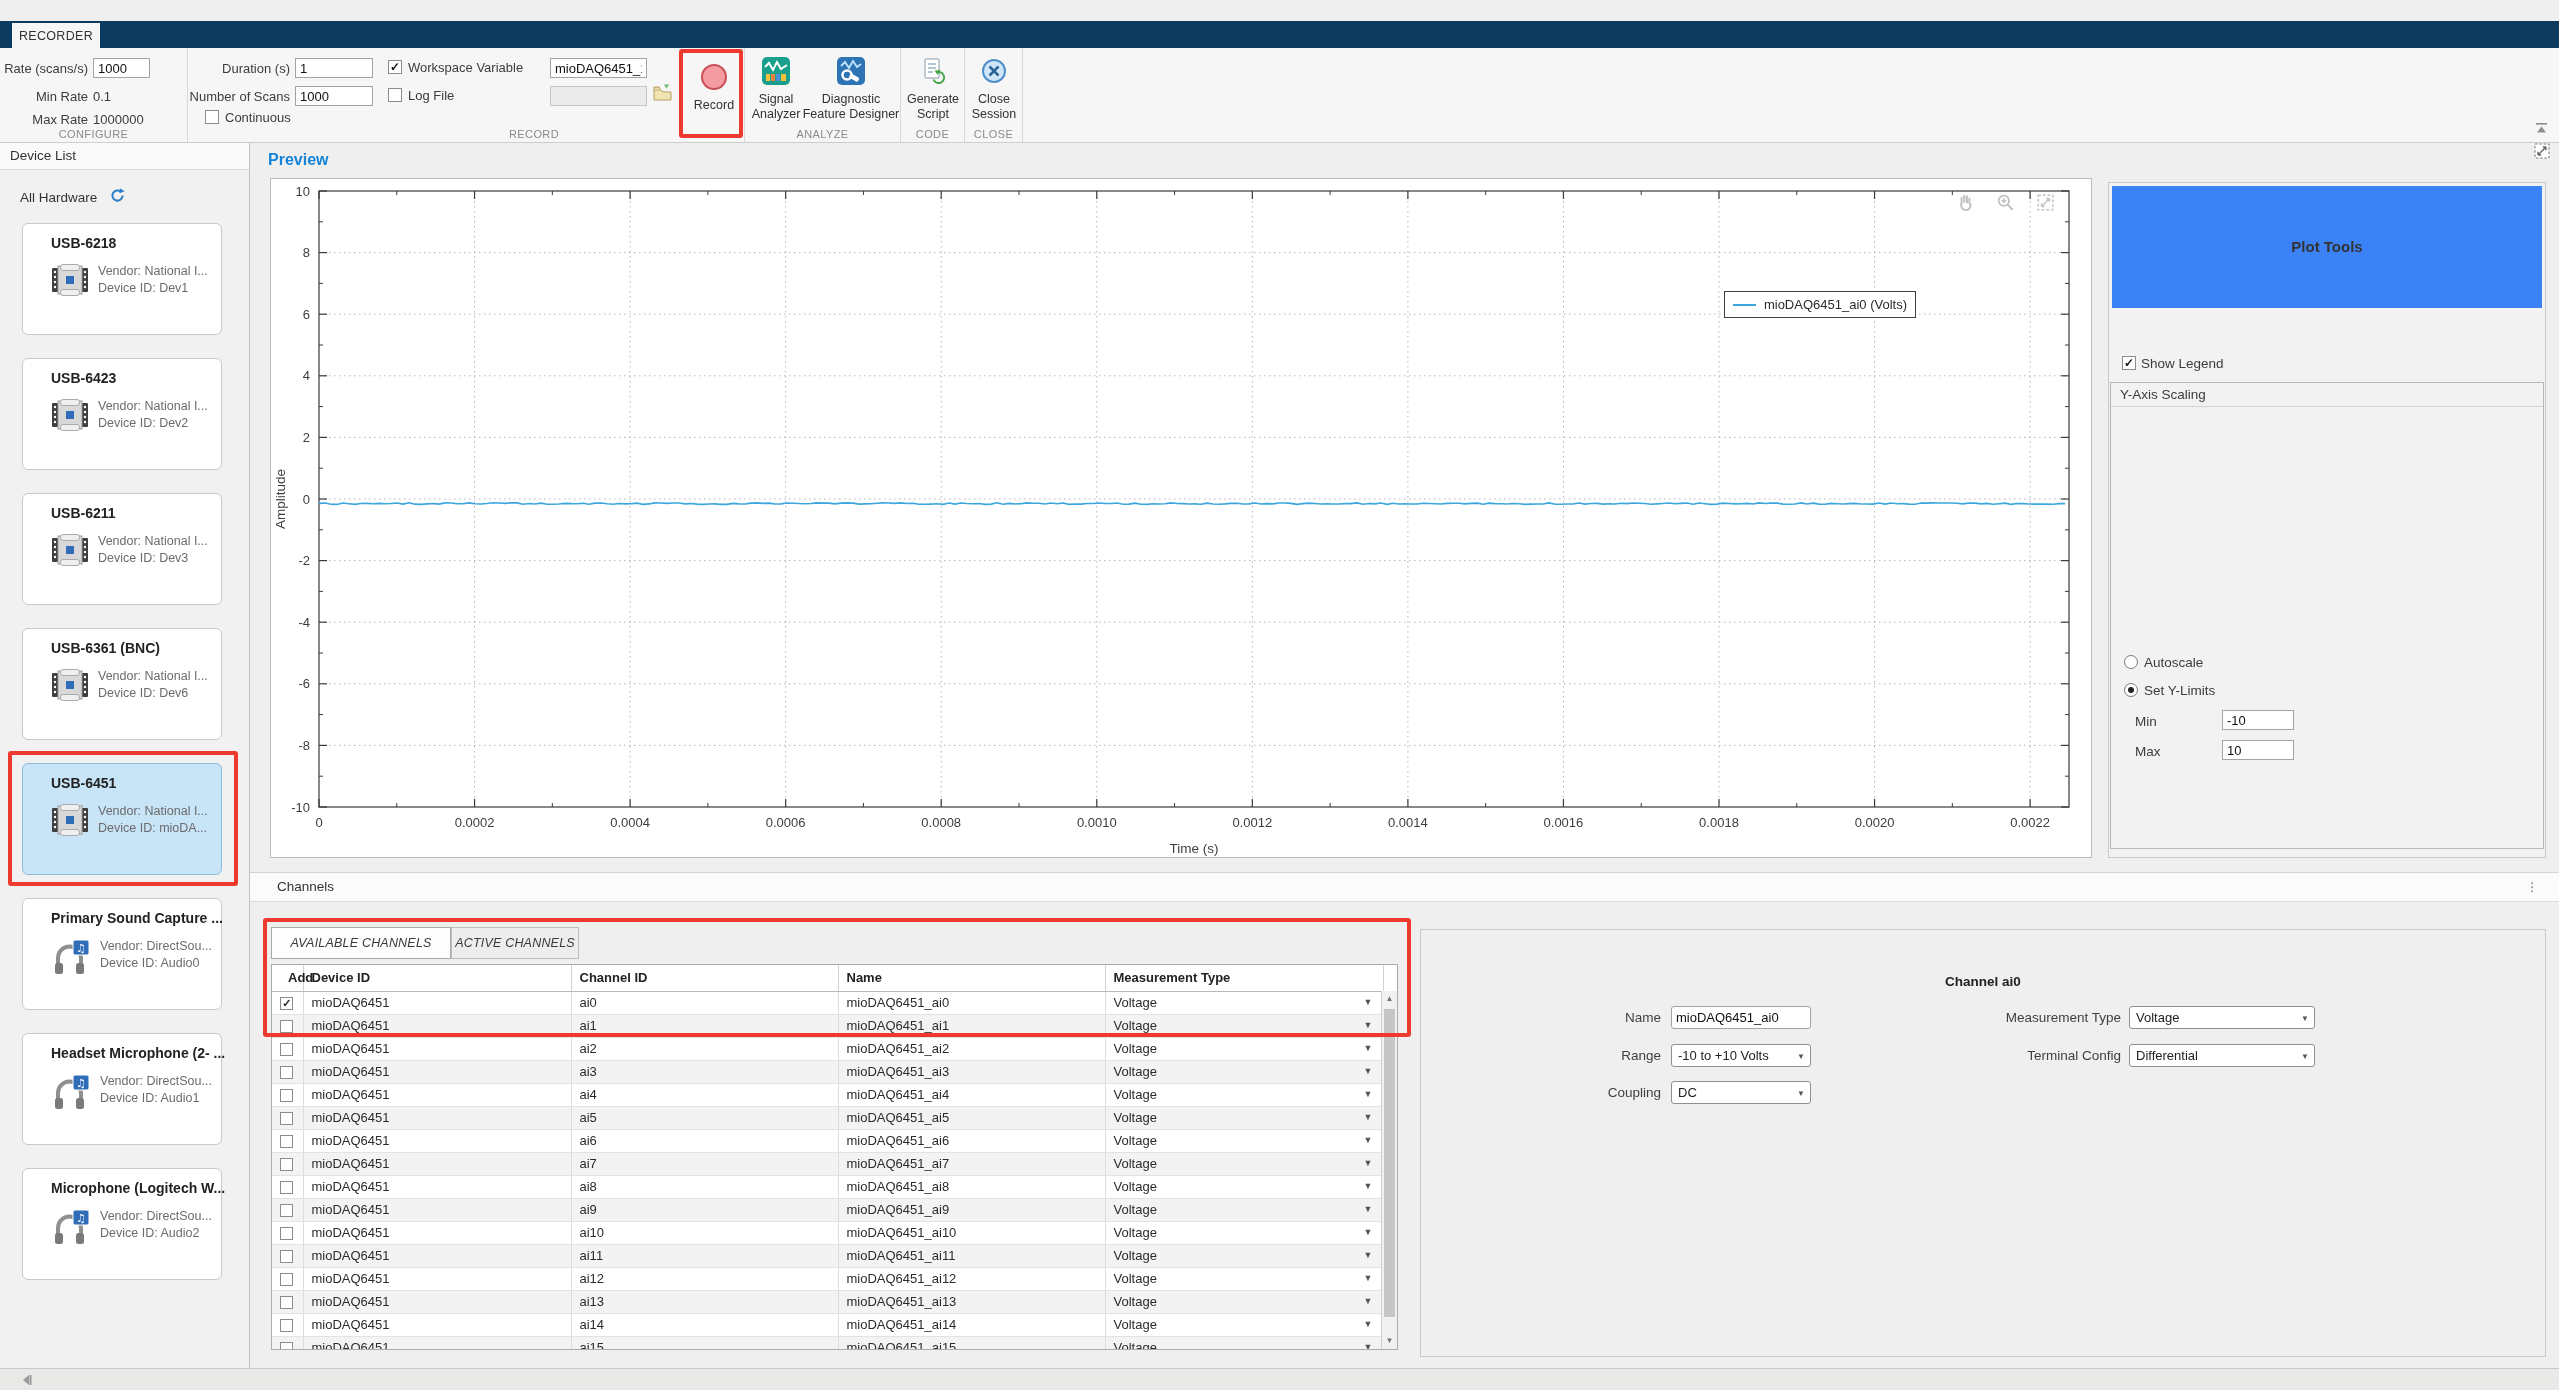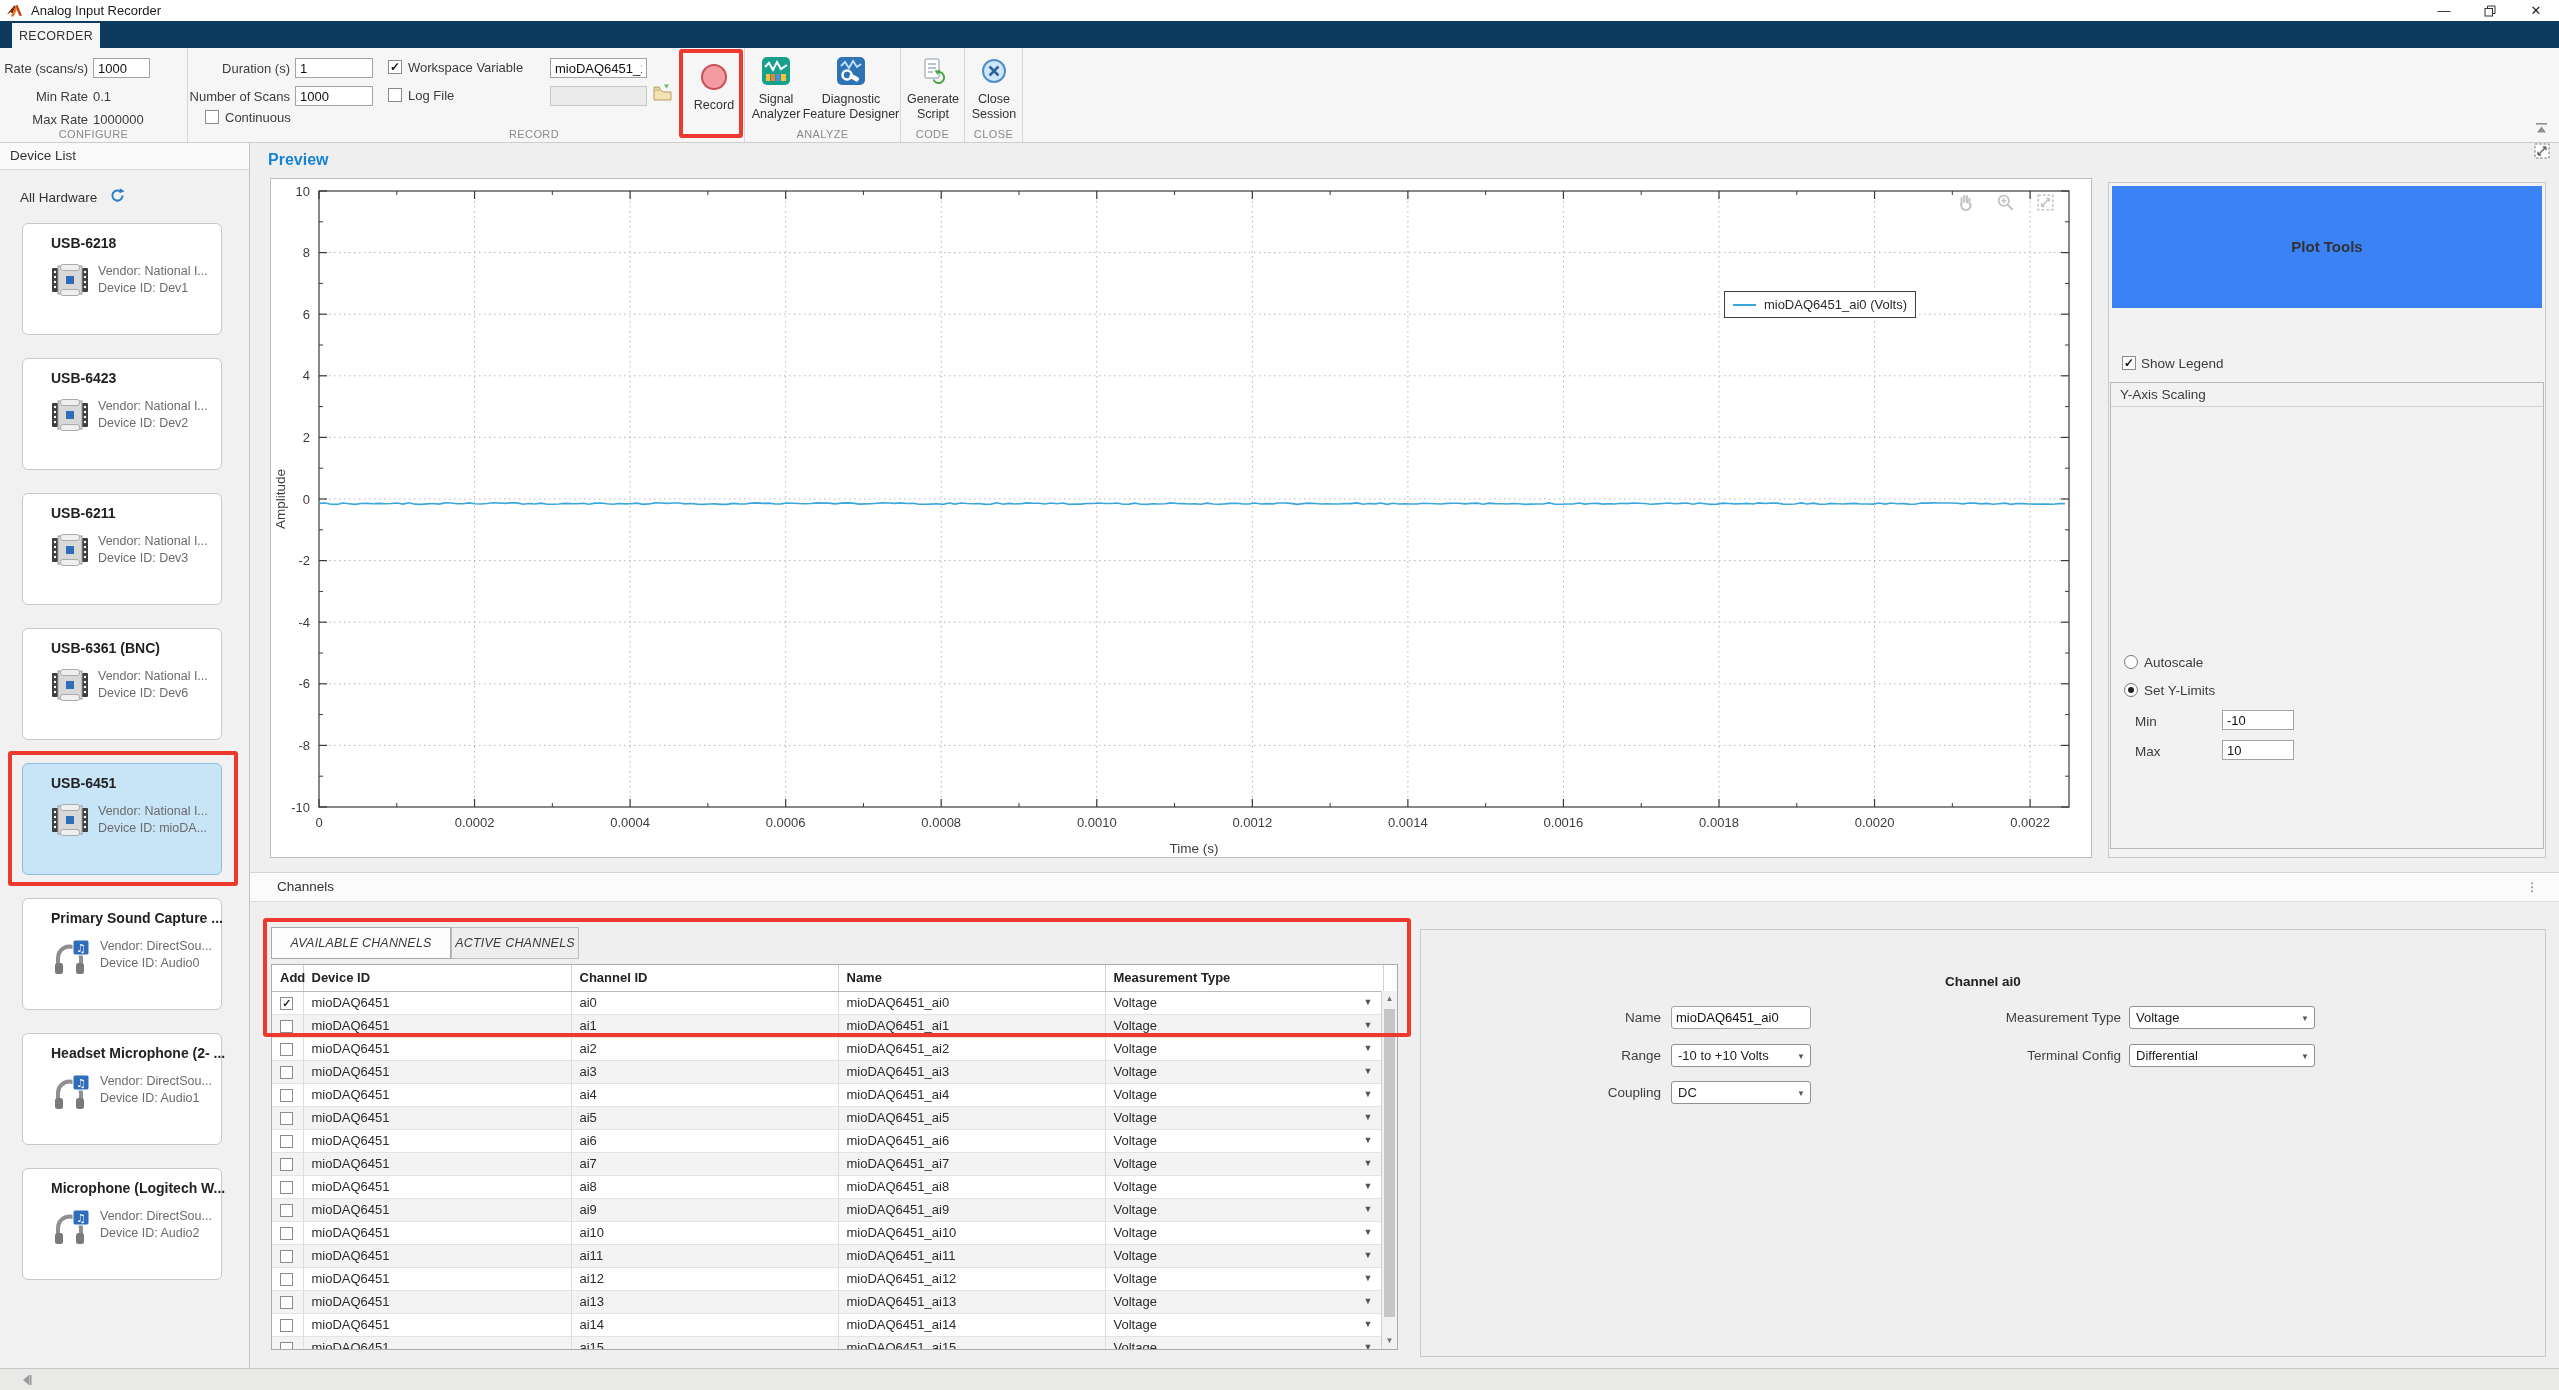--- a/index.html
+++ b/index.html
@@ -102,40 +102,20 @@
   .statusbar { position:absolute; left:0; top:1368px; width:2559px; height:22px; background:#e9e9e7; border-top:1px solid #c8c8c8; }
 
   
   .edge-icon { position:absolute; }
 </style>
 </head>
 <body>
 
 <div class="screen">
 
-  <div class="titlebar">
-    <span class="logo">
-      <svg width="16" height="15" viewBox="0 0 17 15">
-        <polygon points="0,12 4,9 6,11 9,3 8,2 2,9" fill="#7a1f05"></polygon>
-        <polygon points="9,3 13,13 16,13 11,1" fill="#c2450e"></polygon>
-        <polygon points="9,3 4,14 7,14 11,5" fill="#e8731f"></polygon>
-      </svg>
-    </span>
-    <span class="app-title">Analog Input Recorder</span>
-    <div class="win-controls">
-      <div class="win-btn">—</div>
-      <div class="win-btn">
-        <svg width="12" height="12" viewBox="0 0 12 12">
-            <path d="M3.5 3.5 V1 h7.5 v7.5 H8.5" fill="none" stroke="#333"></path>
-            <rect x="1" y="3.5" width="7.5" height="7.5" fill="none" stroke="#333"></rect>
-          </svg>
-      </div>
-      <div class="win-btn">✕</div>
-    </div>
-  </div>
 
   <div class="tabstrip">
     <div class="ribbon-tab">RECORDER</div>
   </div>
 
   <div class="ribbon">
 
     <div class="rsec" style="left:0;width:188px;">
       <div class="r-label" style="left:0;top:13px;width:88px;">Rate (scans/s)</div>
       <input class="tfield" style="left: 93px; top: 10px; width: 57px; height: 20px;" readonly="" value="1000">
@@ -636,21 +616,21 @@
       <table class="chtable" id="chtable">
           <colgroup>
             <col style="width:31px">
             <col style="width:268px">
             <col style="width:267px">
             <col style="width:267px">
             <col style="width:278px">
           </colgroup>
           <thead>
             <tr>
-              <th style="text-align:center;padding-left:8px;">Add</th>
+              <th style="text-align:center;padding-left:16px;">Add</th>
               <th style="">Device ID</th>
               <th style="">Channel ID</th>
               <th style="">Name</th>
               <th style="">Measurement Type</th>
             </tr>
           </thead>
           <tbody>
             <tr class="">
               <td class="addcell"><span class="rowcb checked"></span></td>
               <td>mioDAQ6451</td>

